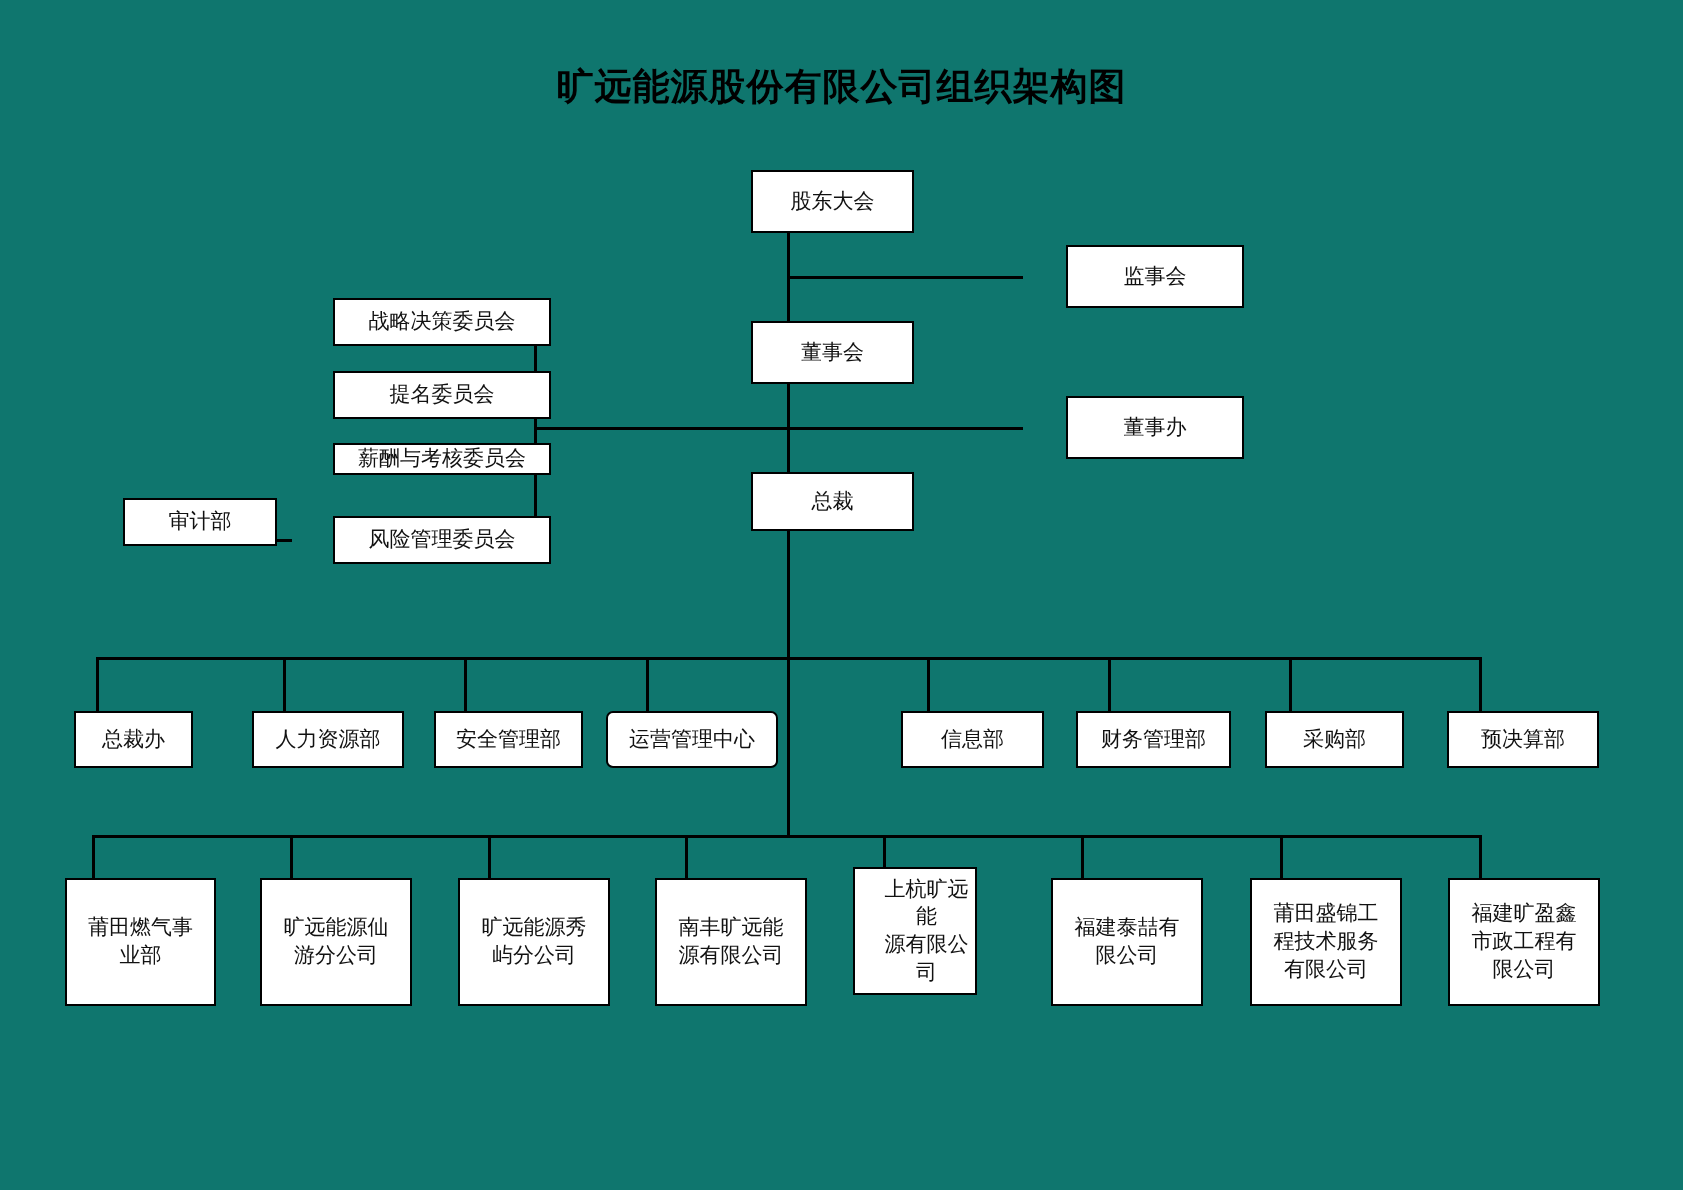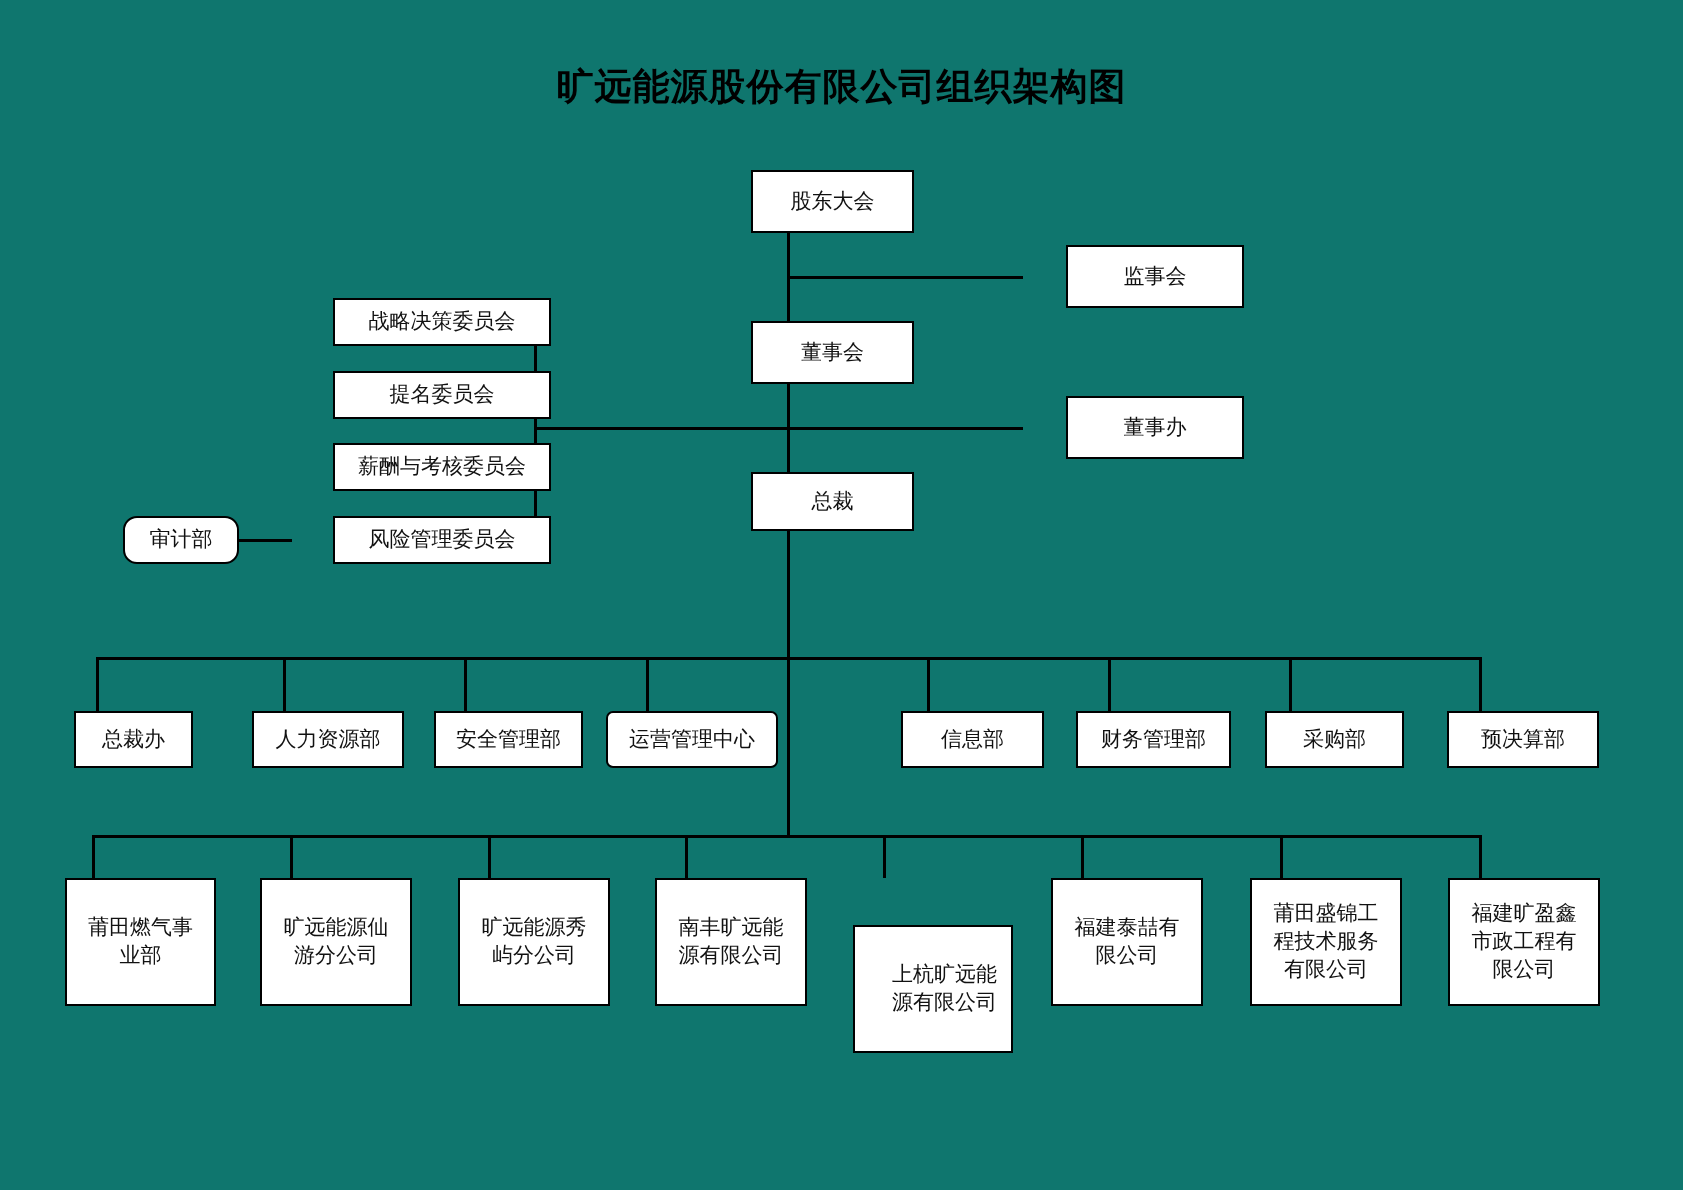--- a/index.html
+++ b/index.html
@@ -125,29 +125,29 @@
   </div>
 
   <div class="node" style="left:289px; top:298px; width:218px; height:48px;">
     <span class="label">战略决策委员会</span>
   </div>
 
   <div class="node" style="left:289px; top:371px; width:218px; height:48px;">
     <span class="label">提名委员会</span>
   </div>
 
-  <div class="node" style="left:289px; top:443px; width:218px; height:48px;">
+  <div class="node" style="left:289px; top:443px; width:218px; height:32px;">
     <span class="label">薪酬与考核委员会</span>
   </div>
 
   <div class="node" style="left:289px; top:516px; width:218px; height:48px;">
     <span class="label">风险管理委员会</span>
   </div>
 
-  <div class="node" style="left:79px; top:516px; width:116px; height:48px;border-radius:14px;">
+  <div class="node" style="left:79px; top:498px; width:154px; height:48px;">
     <span class="label">审计部</span>
   </div>
 
   <div class="node" style="left:707px; top:472px; width:163px; height:59px;">
     <span class="label">总裁</span>
   </div>
 
   <div class="node" style="left:30px; top:711px; width:119px; height:57px;">
     <span class="label">总裁办</span>
   </div>
@@ -182,21 +182,21 @@
 游分公司</span>
   </div>
   <div class="node" style="left:414px; top:878px; width:152px; height:128px;">
     <span class="label">旷远能源秀
 屿分公司</span>
   </div>
   <div class="node" style="left:611px; top:878px; width:152px; height:128px;">
     <span class="label">南丰旷远能
 源有限公司</span>
   </div>
-  <div class="node" style="left:809px; top:925px; width:160px; height:128px;padding-left:27px;">
+  <div class="node" style="left:809px; top:867px; width:124px; height:128px;padding-left:27px;">
     <span class="label">上杭旷远能
 源有限公司</span>
   </div>
   <div class="node" style="left:1007px; top:878px; width:152px; height:128px;">
     <span class="label">福建泰喆有
 限公司</span>
   </div>
   <div class="node" style="left:1206px; top:878px; width:152px; height:128px;">
     <span class="label">莆田盛锦工
 程技术服务

